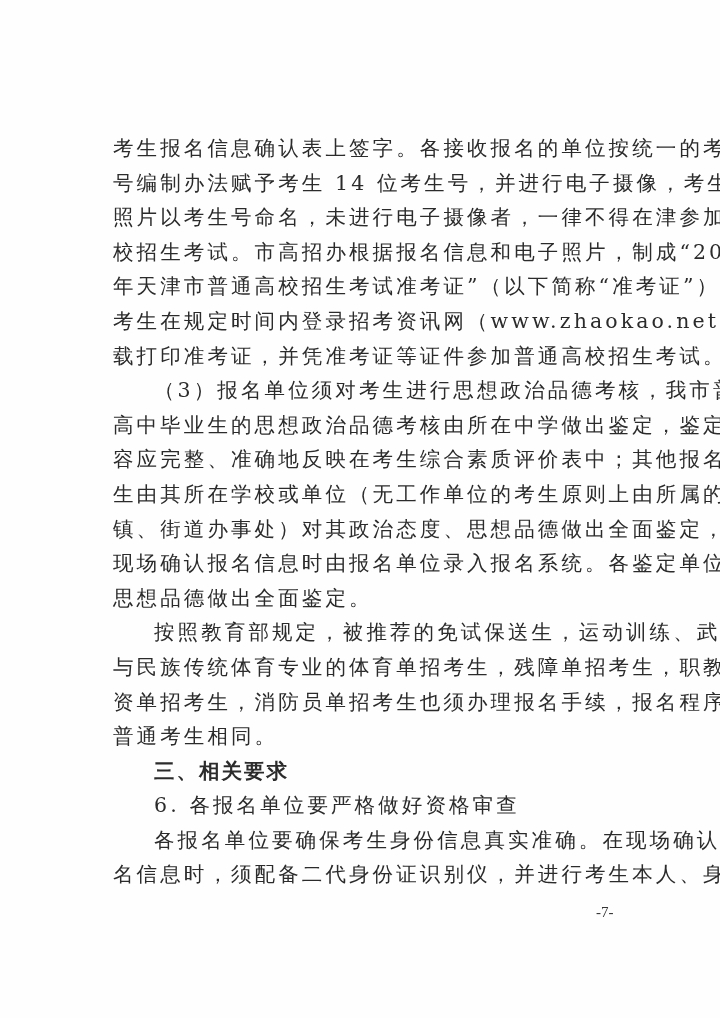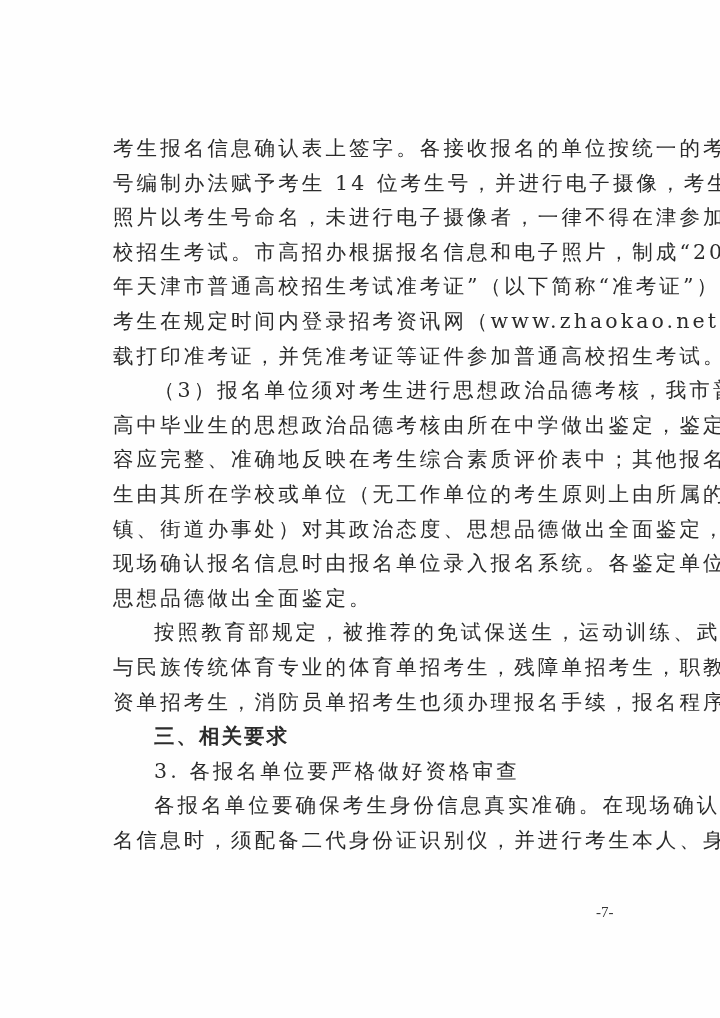--- a/index.html
+++ b/index.html
@@ -77,19 +77,20 @@
     <div class="line indent">（3）报名单位须对考生进行思想政治品德考核，我市普通</div>
     <div class="line">高中毕业生的思想政治品德考核由所在中学做出鉴定，鉴定内</div>
     <div class="line">容应完整、准确地反映在考生综合素质评价表中；其他报名考</div>
     <div class="line">生由其所在学校或单位（无工作单位的考生原则上由所属的乡</div>
     <div class="line">镇、街道办事处）对其政治态度、思想品德做出全面鉴定，在</div>
     <div class="line">现场确认报名信息时由报名单位录入报名系统。各鉴定单位要</div>
     <div class="line last">思想品德做出全面鉴定。</div>
     <div class="line indent">按照教育部规定，被推荐的免试保送生，运动训练、武术</div>
     <div class="line">与民族传统体育专业的体育单招考生，残障单招考生，职教师</div>
     <div class="line">资单招考生，消防员单招考生也须办理报名手续，报名程序与</div>
+    <div class="line last">普通考生相同。</div>
     <div class="line heading indent">三、相关要求</div>
-    <div class="line subheading indent">3. 各报名单位要严格做好资格审查</div>
+    <div class="line subheading indent">6. 各报名单位要严格做好资格审查</div>
     <div class="line indent">各报名单位要确保考生身份信息真实准确。在现场确认报</div>
     <div class="line">名信息时，须配备二代身份证识别仪，并进行考生本人、身份</div>
   </div>
   <div class="page-number">-7-</div>
 </div>
 
 </body></html>

